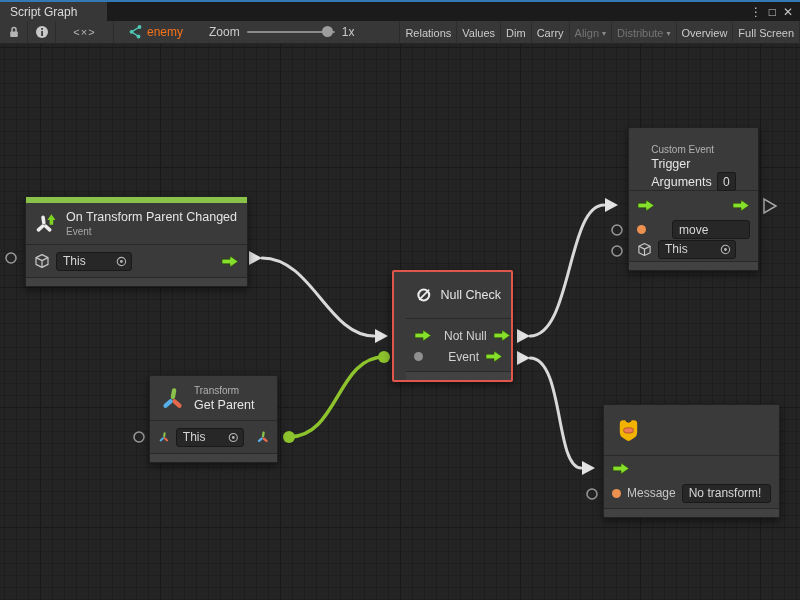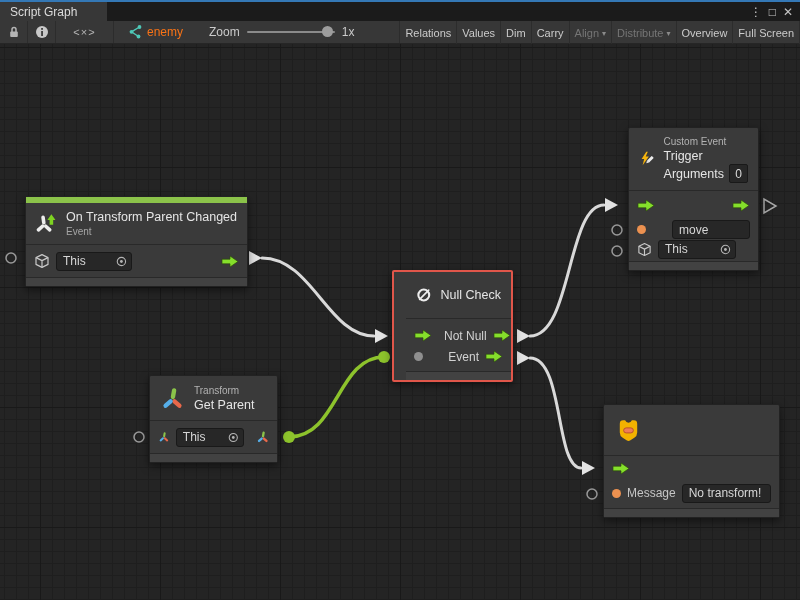--- a/index.html
+++ b/index.html
@@ -232,21 +232,21 @@
             <svg width="18" height="13" viewBox="0 0 18 13">
                 <use href="#port-arrow"></use>
               </svg>
           </span>
         </div>
       </div>
       <div class="node-footer"></div>
     </div>
 
     <div class="node" style="left:628px;top:83px;width:131px;">
-      <div class="node-header" style="height:62px;">
+      <div class="node-header" style="height:62px;flex-direction:column;">
         <svg width="28" height="28" viewBox="0 0 30 30">
           <path d="M14 1 L5 15 H10 L7 27 L19 10 H13 L17 1 Z" fill="#f6b40d"></path>
           <g transform="rotate(45 20 17)">
             <rect x="17.5" y="8" width="5.5" height="13" rx="1" fill="#ececec"></rect>
             <path d="M17.5 21 h5.5 l-2.75 4.5 z" fill="#ececec"></path>
           </g>
         </svg>
         <div class="hdr-col">
           <span class="cat">Custom Event</span>
           <span class="title">Trigger</span>

